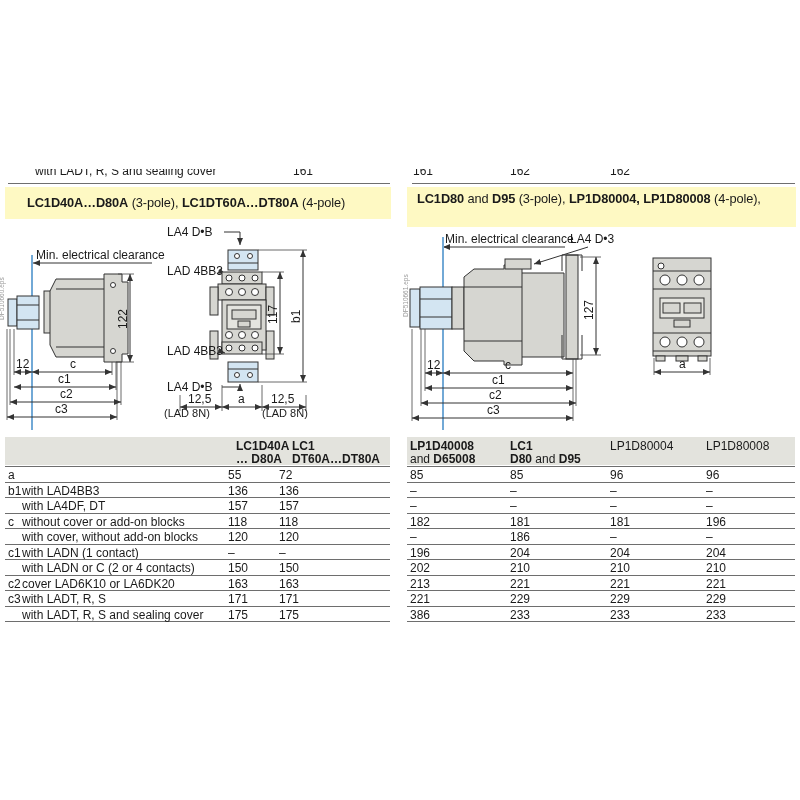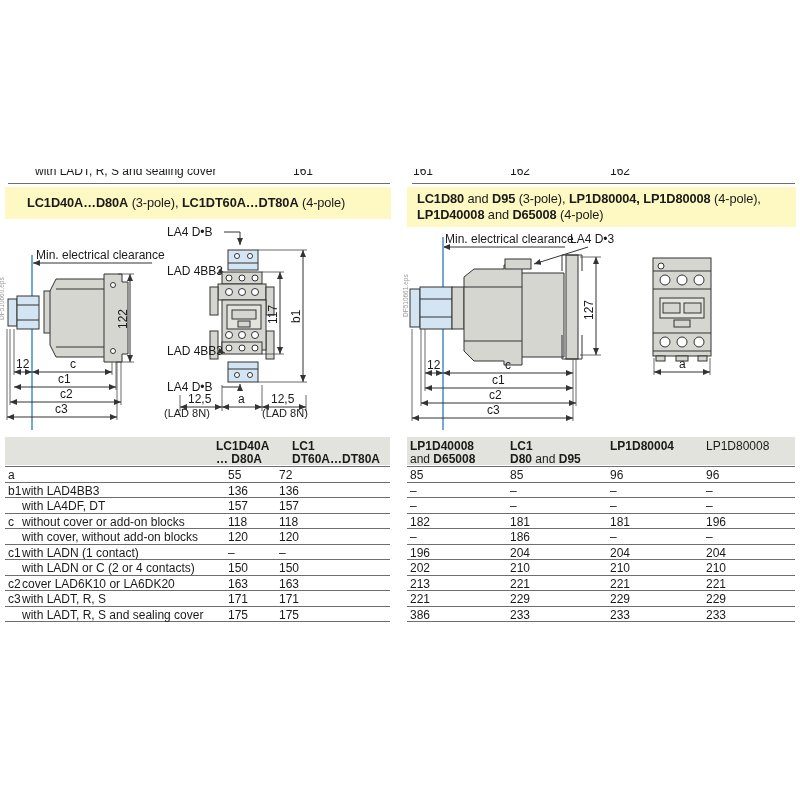--- a/index.html
+++ b/index.html
@@ -41,21 +41,20 @@
   <span style="left:413px">161</span>
   <span style="left:510px">162</span>
   <span style="left:610px">162</span>
 </div>
 <div class="abs cutline" style="left:8px;top:183px;width:382px"></div>
 <div class="abs cutline" style="left:412px;top:183px;width:383px"></div>
 
 <div class="abs banner" style="left:5px;top:187px;width:386px;height:32px;padding:8px 0 0 22px"><span style="font-weight: 700;">LC1D40A…D80A</span><span style="font-weight: 400;"> (3-pole), </span><span style="font-weight: 700;">LC1DT60A…DT80A</span><span style="font-weight: 400;"> (4-pole)</span></div>
 <div class="abs banner" style="left:407px;top:187px;width:389px;height:40px;padding:4px 0 16px 10px">
   <div><span style="font-weight: 700;">LC1D80</span><span style="font-weight: 400;"> and </span><span style="font-weight: 700;">D95</span><span style="font-weight: 400;"> (3-pole), </span><span style="font-weight: 700;">LP1D80004, LP1D80008</span><span style="font-weight: 400;"> (4-pole),</span></div>
-  <div><span style="font-weight: 700;">LP1D40008</span><span style="font-weight: 400;"> and </span><span style="font-weight: 700;">D65008</span><span style="font-weight: 400;"> (4-pole)</span></div>
 </div>
 
 <svg class="abs" style="left:0;top:225px" width="800" height="210" viewBox="0 0 800 210">
   <defs>
     <marker id="ah" markerUnits="userSpaceOnUse" markerWidth="9" markerHeight="8" refX="7" refY="3" orient="auto">
         <path d="M0,0L7,3L0,6Z" fill="#333"></path>
       </marker>
     <marker id="ahs" markerUnits="userSpaceOnUse" markerWidth="9" markerHeight="8" refX="0" refY="3" orient="auto">
         <path d="M7,0L0,3L7,6Z" fill="#333"></path>
       </marker>
@@ -208,38 +207,38 @@
       <rect class="bodyfill" x="698" y="131" width="9" height="5"></rect>
     <path class="ext" d="M654,133 V150 M710,133 V150"></path>
     <path class="dim" d="M654,147 H710"></path>
     <text x="679" y="143">a</text>
   </g>
 </svg>
 
 <div class="abs band" style="left:5px;top:437px;width:385px;height:28px"></div>
 <div class="abs band" style="left:407px;top:437px;width:388px;height:28px"></div>
 
-<div class="th" style="left:216px;top:438px">
+<div class="th" style="left:236px;top:438px">
   <div><span style="font-weight: 700;">LC1D40A</span></div>
   <div><span style="font-weight: 700;">… D80A</span></div>
 </div>
 <div class="th" style="left:292px;top:438px">
   <div><span style="font-weight: 700;">LC1</span></div>
   <div><span style="font-weight: 700;">DT60A…DT80A</span></div>
 </div>
 <div class="th" style="left:410px;top:438px">
   <div><span style="font-weight: 700;">LP1D40008</span></div>
   <div><span style="font-weight: 400;">and </span><span style="font-weight: 700;">D65008</span></div>
 </div>
 <div class="th" style="left:510px;top:438px">
   <div><span style="font-weight: 700;">LC1</span></div>
   <div><span style="font-weight: 700;">D80</span><span style="font-weight: 400;"> and </span><span style="font-weight: 700;">D95</span></div>
 </div>
 <div class="th" style="left:610px;top:438px">
-  <div><span style="font-weight: 700; margin-top: 8px;">LP1D80004</span></div>
+  <div><span style="font-weight: 400; margin-top: 8px;">LP1D80004</span></div>
   <div></div>
 </div>
 <div class="th" style="left:706px;top:438px">
   <div><span style="font-weight: 400;">LP1D80008</span></div>
   <div></div>
 </div>
 
 <div id="rows-left" class="rows" style="left:5px;top:466px;width:385px">
     <div class="row">
       <span class="rk">a</span>

